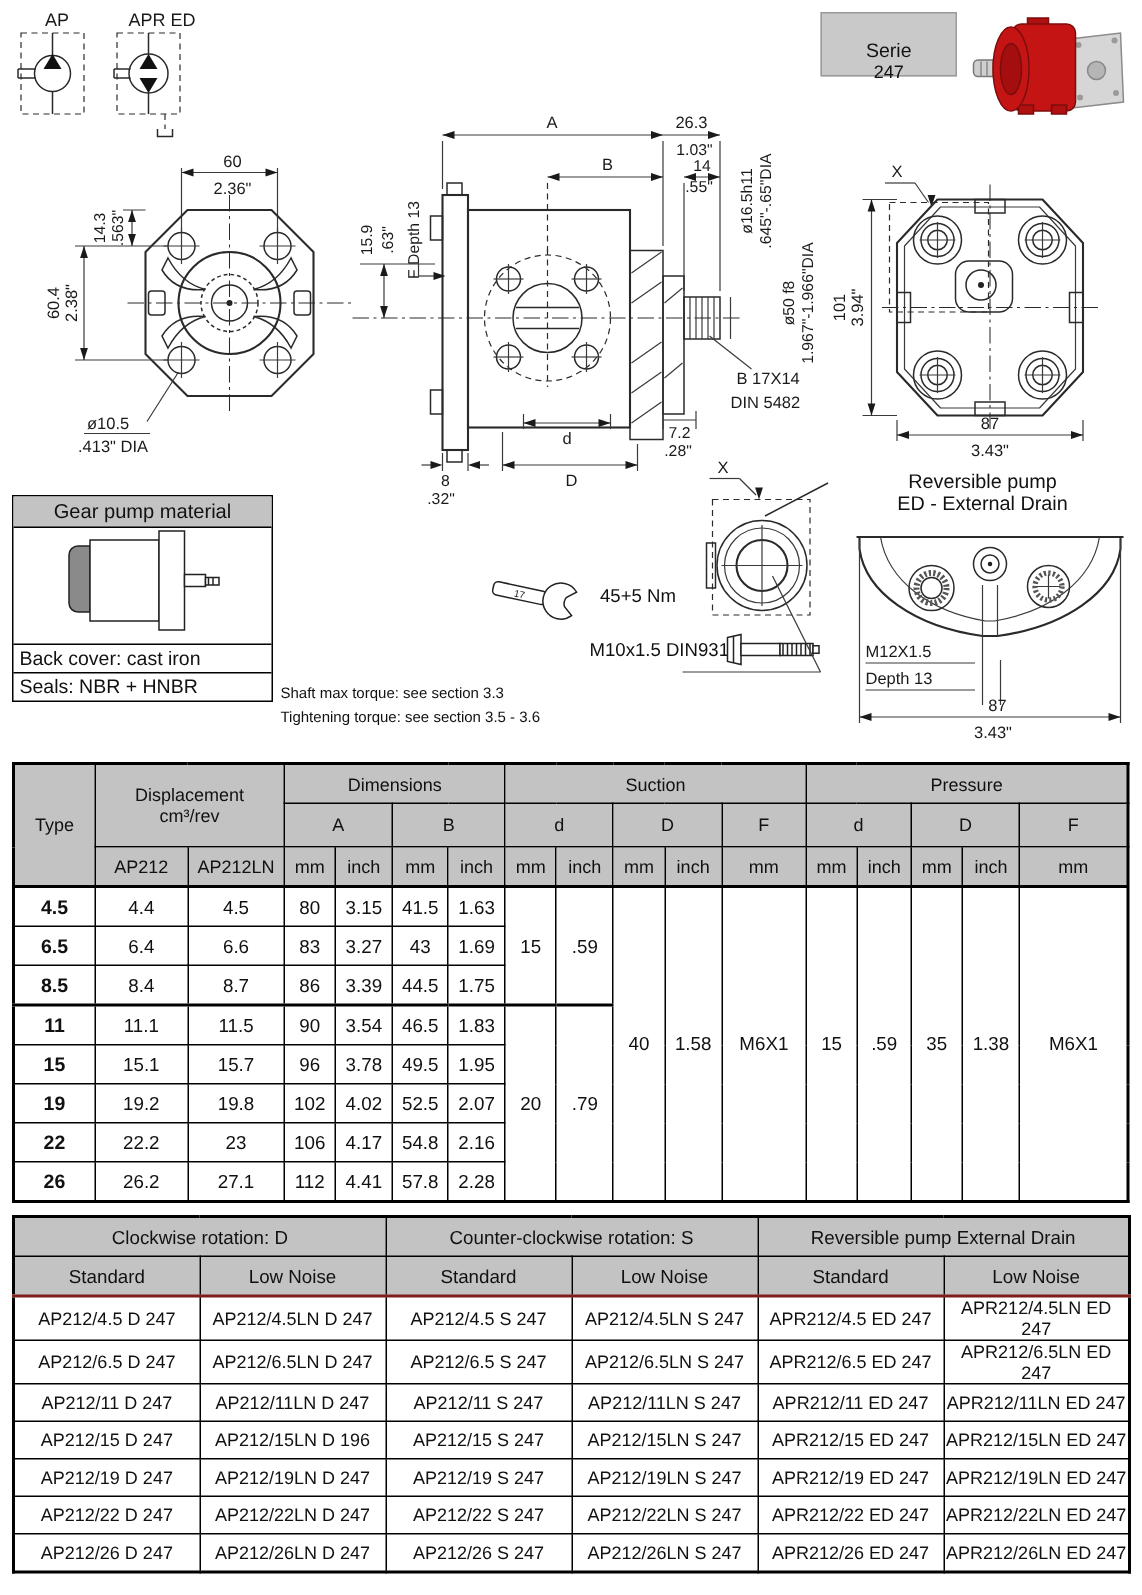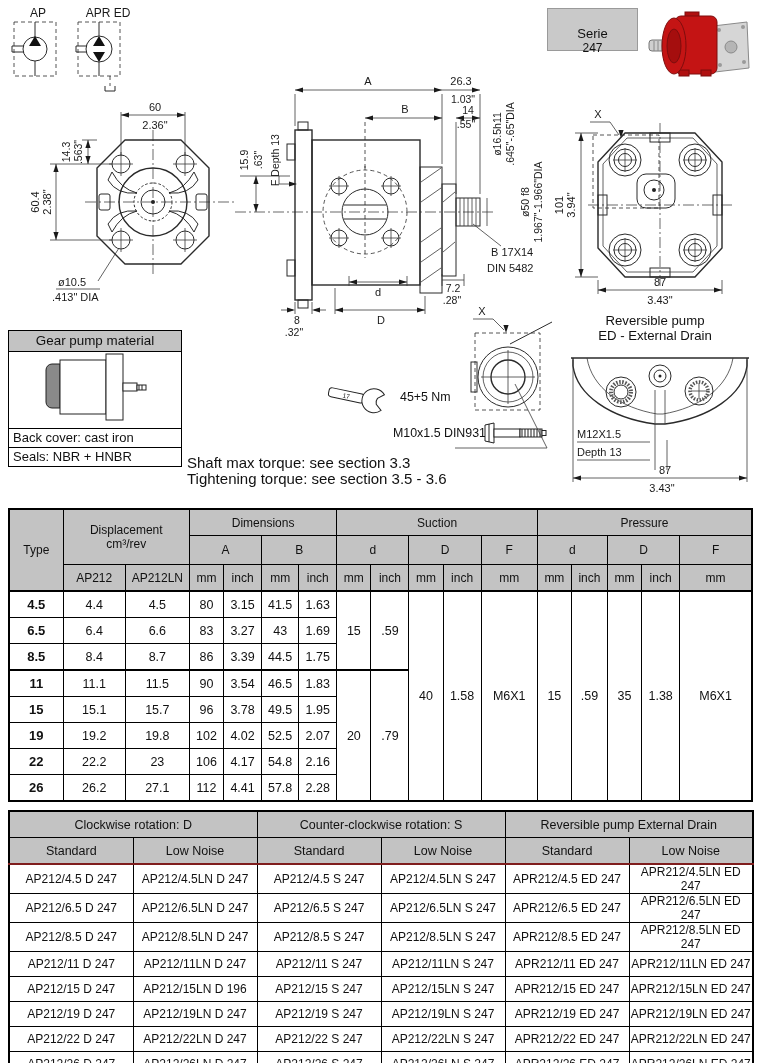--- a/index.html
+++ b/index.html
@@ -1,33 +1,33 @@
 <!DOCTYPE html>
 <html><head>
 <meta charset="utf-8">
 <style>
   html,body{margin:0;padding:0;background:#fff;}
   #page{position:relative;width:761px;height:1063px;background:#fff;overflow:hidden;
-        font-family:"Liberation Sans","DejaVu Sans",sans-serif;color:#111;}
+        font-family:"Liberation Sans","DejaVu Sans",sans-serif;color:#111;border-radius:29px;}
   .abs{position:absolute;}
   svg{overflow:visible;}
   svg text{font-family:"Liberation Sans","DejaVu Sans",sans-serif;fill:#1a1a1a;}
   svg .ln{stroke:#2a2a2a;stroke-width:1;fill:none;}
   svg .ln2{stroke:#2a2a2a;stroke-width:1.4;fill:none;}
   svg .thin{stroke:#3a3a3a;stroke-width:0.8;fill:none;}
   svg .dash{stroke:#2a2a2a;stroke-width:0.8;fill:none;stroke-dasharray:4,3;}
   svg .cl{stroke:#2a2a2a;stroke-width:0.7;fill:none;stroke-dasharray:11,3,2,3;}
   .dimtxt{font-size:11px;}
   .dimsm{font-size:10.5px;}
   .serie{left:547px;top:8px;width:89px;height:41px;background:#c9c9c9;border:1px solid #9a9a9a;
          text-align:center;}
   .serie .l1{font-size:13px;padding-top:17px;}
   .serie .l2{font-size:12px;}
   .revlbl{left:556px;top:313px;width:198px;text-align:center;font-size:13.2px;line-height:15px;}
-  .notes{left:187px;top:455px;font-size:15px;line-height:16px;}
+  .notes{left:187px;top:455px;font-size:10px;line-height:16px;}
   .torquelbl{font-size:12.4px;}
   .matbox{left:8px;top:330px;width:172px;border:1px solid #000;background:#fff;}
   .matbox .tt{background:#c3c3c3;text-align:center;font-size:13.4px;height:20px;line-height:20px;border-bottom:1px solid #000;}
   .matrow{height:18px;line-height:18px;border-top:1px solid #000;padding-left:4px;font-size:13px;}
   table{border-collapse:collapse;table-layout:fixed;}
   .spec{left:8px;top:508px;width:745px;border:2px solid #000;font-size:12.5px;}
   .spec th,.spec td{border:1px solid #000;text-align:center;vertical-align:middle;padding:0 1px;overflow:hidden;}
   .spec thead th{background:#c3c3c3;font-weight:normal;font-size:12px;}
   .spec thead tr:nth-child(1) th{height:25px;}
   .spec thead tr:nth-child(2) th{height:28px;}
@@ -612,28 +612,20 @@
         </tr>
         <tr>
           <td>AP212/6.5 D 247</td>
           <td>AP212/6.5LN D 247</td>
           <td>AP212/6.5 S 247</td>
           <td>AP212/6.5LN S 247</td>
           <td>APR212/6.5 ED 247</td>
           <td>APR212/6.5LN ED 247</td>
         </tr>
         <tr>
-          <td>AP212/8.5 D 247</td>
-          <td>AP212/8.5LN D 247</td>
-          <td>AP212/8.5 S 247</td>
-          <td>AP212/8.5LN S 247</td>
-          <td>APR212/8.5 ED 247</td>
-          <td>APR212/8.5LN ED 247</td>
-        </tr>
-        <tr>
           <td>AP212/11 D 247</td>
           <td>AP212/11LN D 247</td>
           <td>AP212/11 S 247</td>
           <td>AP212/11LN S 247</td>
           <td>APR212/11 ED 247</td>
           <td>APR212/11LN ED 247</td>
         </tr>
         <tr>
           <td>AP212/15 D 247</td>
           <td>AP212/15LN D 196</td>

